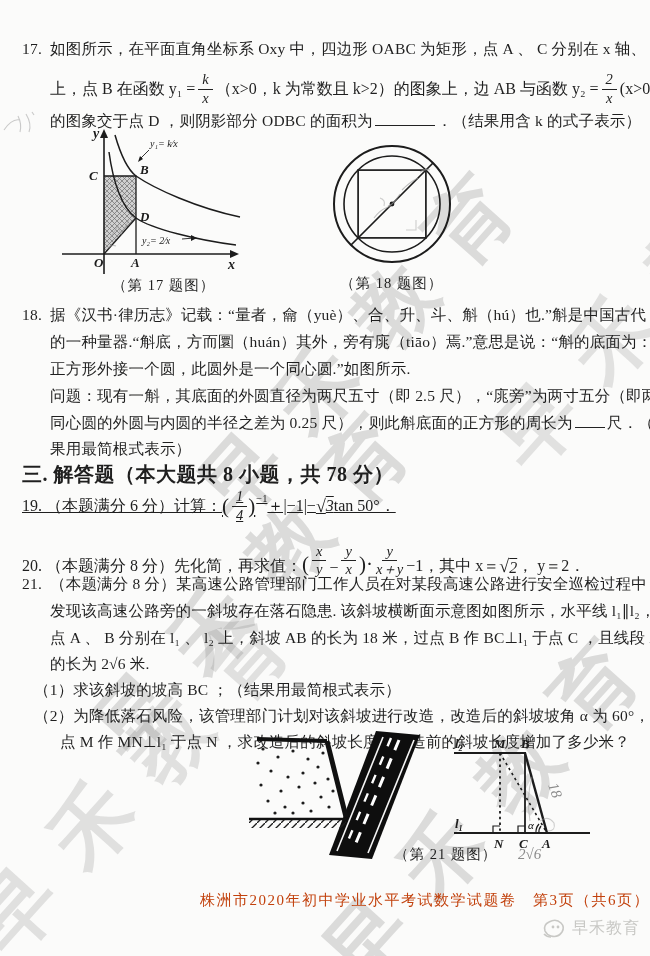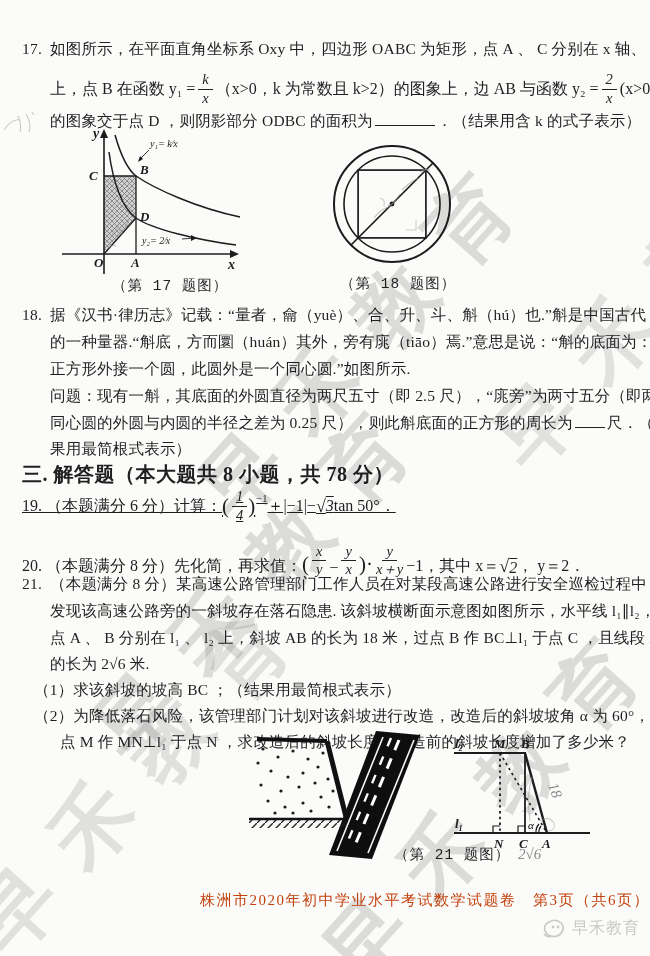--- a/index.html
+++ b/index.html
@@ -18,21 +18,21 @@
   .frac .num{border-bottom:1.2px solid #222;padding:0 4px 1px;}
   .frac .den{padding-top:1px;}
   .big{font-size:21px;font-weight:400;}
   .exp{font-size:10.5px;transform:translateY(-8px);display:inline-block;margin-left:1px;}
   .rad{font-size:18px;}
   .radarg{text-decoration:overline;font-style:italic;}
   .blank{display:inline-block;width:60px;height:15px;border-bottom:1.3px solid #222;
          vertical-align:baseline;margin:0 2px;}
   .blank.small{width:30px;}
   .sect{position:absolute;font-size:20px;font-weight:700;letter-spacing:.5px;}
-  .caption{position:absolute;font-size:14.5px;letter-spacing:1px;font-family:Liberation Mono, monospace;}
+  .caption{position:absolute;font-size:14.5px;letter-spacing:1px;}
   .footer{position:absolute;left:0;right:0;top:891px;text-align:right;font-size:15px;
           letter-spacing:1.5px;color:#c2410c;}
   .brand{position:absolute;right:10px;top:917px;display:flex;align-items:center;gap:4px;
          color:#c8c8c5;font-size:16px;letter-spacing:1px;}
   svg{position:absolute;overflow:visible;}
   svg text{font-family:"Liberation Serif",serif;}
   .ptlabel{font-style:italic;font-weight:700;font-size:13px;fill:#1c1c1c;}
   .axlabel{font-style:italic;font-weight:700;font-size:14px;fill:#1c1c1c;}
   .curvelabel{font-style:italic;font-size:10px;fill:#222;}
   .pencil{fill:none;stroke:#a0a0a0;stroke-width:1.1;}

